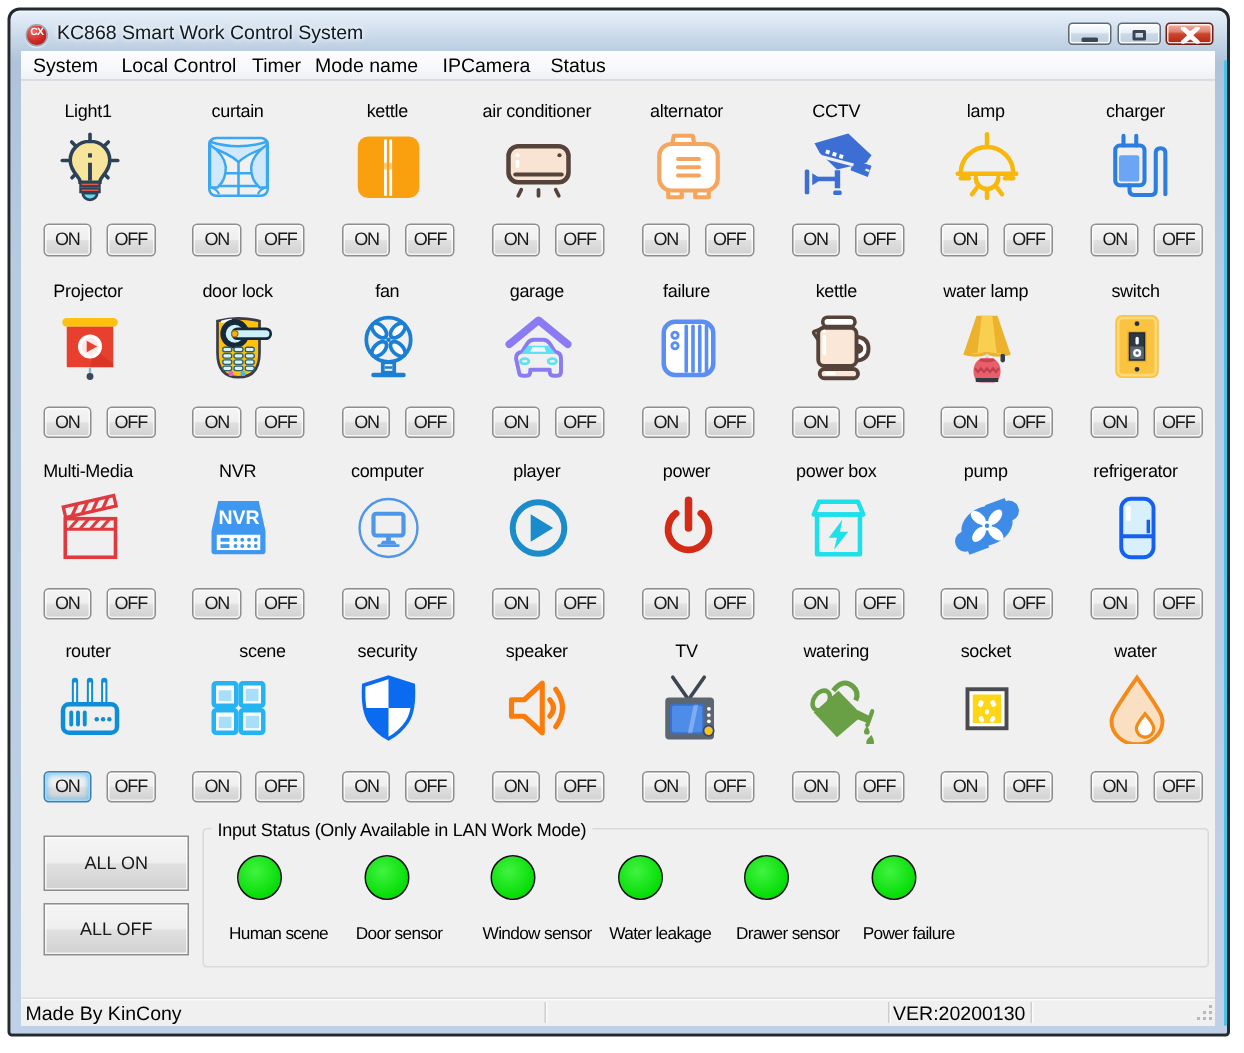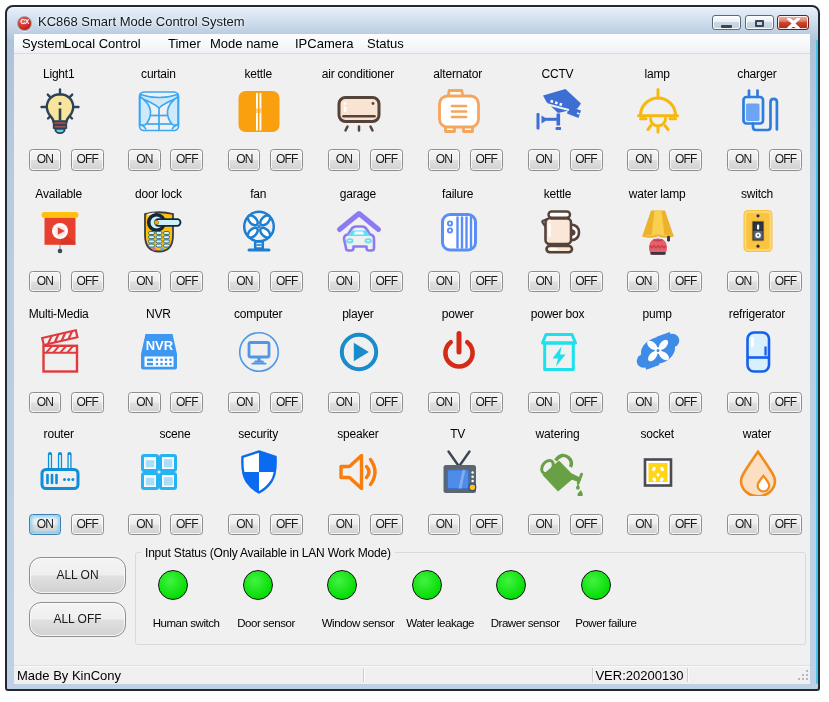--- a/index.html
+++ b/index.html
@@ -14,47 +14,47 @@
 .menu{position:absolute;top:34px;height:20px;line-height:20px;font-size:13px;color:#000}
 .client{position:absolute;left:14px;top:54px;width:796px;height:611px;background:#f0f0f0}
 .statusbar{position:absolute;left:14px;top:665px;width:796px;height:18.5px;background:#f0f0f0;border-top:1px solid #dfdfdf;box-shadow:inset 0 1px 0 #fafafa}
 .sdiv{position:absolute;top:667.5px;width:1px;height:14px;background:#cdcdcd;box-shadow:1px 0 0 #fbfbfb}
 .stext{position:absolute;top:668px;font-size:13px;color:#000}
 .grip{position:absolute;left:797px;top:669px;width:12px;height:12px}
 .lab{position:absolute;width:110px;text-align:center;font-size:12px;letter-spacing:-0.2px;color:#000;white-space:nowrap}
 .ic{position:absolute;width:48px;height:48px}
 .btn{position:absolute;height:21.3px;border:1px solid #8e8e8e;border-radius:3.5px;background:linear-gradient(180deg,#f4f4f4 0%,#efefef 48%,#e0e0e0 52%,#d1d1d1 100%);box-shadow:inset 0 0 0 1px rgba(255,255,255,.75);font-size:12px;letter-spacing:-0.8px;color:#1a1a1a;text-align:center;line-height:19px}
 .btn.focus{border-color:#3c7fb1;box-shadow:inset 0 0 0 1px #a3d8f3,inset 0 0 4px 1px #59bdf3}
-.bigbtn{position:absolute;left:29px;width:97px;border:1px solid #8e8e8e;border-radius:12px;background:linear-gradient(180deg,#f4f4f4 0%,#efefef 48%,#e0e0e0 52%,#d1d1d1 100%);box-shadow:inset 0 0 0 1px rgba(255,255,255,.75);font-size:12px;color:#1a1a1a;text-align:center}
+.bigbtn{position:absolute;left:29px;width:97px;border:1px solid #8e8e8e;border-radius:0;background:linear-gradient(180deg,#f4f4f4 0%,#efefef 48%,#e0e0e0 52%,#d1d1d1 100%);box-shadow:inset 0 0 0 1px rgba(255,255,255,.75);font-size:12px;color:#1a1a1a;text-align:center}
 .gbox{position:absolute;left:134.5px;top:552px;width:671px;height:92.5px;border:1px solid #d9d9d9;border-radius:3px}
 .gtitle{position:absolute;left:141px;top:545.5px;font-size:12px;letter-spacing:-0.2px;background:#f0f0f0;padding:0 4px;color:#000}
 .circ{position:absolute;top:570px;width:30px;height:30px;border-radius:50%;background:radial-gradient(circle at 40% 35%,#41f341,#06dd06 70%,#04c904);border:1.2px solid #111}
 .slab{position:absolute;top:616.5px;font-size:11.5px;letter-spacing:-0.45px;color:#000;white-space:nowrap}
 </style></head><body>
 <div class="win"></div>
 <div class="cyanline"></div>
 <div class="appico">
     <span>CX</span>
   </div>
-<div class="wtitle">KC868 Smart Mode Control System</div>
+<div class="wtitle">KC868 Smart Work Control System</div>
 <div class="capbtn" style="left:711.5px;width:29.5px">
     <div class="abs" style="left:8.5px;top:8.5px;width:11px;height:3px;background:#3a4656;border-radius:1px"></div>
   </div>
 <div class="capbtn" style="left:744.7px;width:29px">
     <div class="abs" style="left:9.5px;top:3.5px;width:8.5px;height:7px;border:2px solid #3a4656;border-radius:1px"></div>
   </div>
 <div class="capbtn cls" style="left:777px;width:31.5px">
     <svg class="abs" style="left:9px;top:2px" width="13" height="11" viewBox="0 0 13 11">
       <path d="M2,1 L6.5,4.3 L11,1 M2,10 L6.5,6.7 L11,10" stroke="#fff" stroke-width="2.6" fill="none" stroke-linecap="round"></path>
       <path d="M1.5,0.8 L11.5,10.2 M11.5,0.8 L1.5,10.2" stroke="#f8fafc" stroke-width="2.8" stroke-linecap="round"></path>
     </svg>
   </div>
 <div class="menubar"></div>
 <div class="menu" style="left:22px">System</div>
-<div class="menu" style="left:64px">Local Control</div>
+<div class="menu" style="left:81px">Local Control</div>
 <div class="menu" style="left:168px">Timer</div>
 <div class="menu" style="left:210px">Mode name</div>
 <div class="menu" style="left:295px">IPCamera</div>
 <div class="menu" style="left:367px">Status</div>
 <div class="client"></div>
 <div class="lab" style="left:3.7px;top:67px">Light1</div>
 <div class="ic" style="left:35.7px;top:87px"><svg width="48" height="48" viewBox="0 0 48 48">
 <g stroke="#2e4257" stroke-width="2.4" stroke-linecap="round">
 <line x1="24" y1="2.5" x2="24" y2="6.5"></line>
 <line x1="11.8" y1="7.6" x2="14.5" y2="10.3"></line>
@@ -170,21 +170,21 @@
 <g stroke="#2b7de0" stroke-width="2.7" fill="none" stroke-linecap="round" stroke-linejoin="round">
 <line x1="15" y1="3.5" x2="15" y2="10"></line>
 <line x1="23.5" y1="3.5" x2="23.5" y2="10"></line>
 <rect x="9.5" y="10" width="19.5" height="26.5" rx="3"></rect>
 <path d="M19,36.5 l0,3.5 q0,3 3,3 l11.5,0 q3,0 3,-3 L36.5,15 q0,-3.2 3.2,-3.2 q3.2,0 3.2,3.2 l0,27.5"></path>
 </g>
 <rect x="12" y="16.5" width="13.5" height="17.5" rx="1.5" fill="#6ba5f3"></rect>
 </svg></div>
 <div class="btn" style="left:727.0px;top:149.4px;width:32.3px">ON</div>
 <div class="btn" style="left:769.0px;top:149.4px;width:33px">OFF</div>
-<div class="lab" style="left:3.7px;top:186.5px">Available</div>
+<div class="lab" style="left:3.7px;top:186.5px">Projector</div>
 <div class="ic" style="left:35.7px;top:207px"><svg width="48" height="48" viewBox="0 0 48 48">
 <rect x="5.5" y="5" width="37" height="5.8" rx="2.9" fill="#fec110"></rect>
 <rect x="8.5" y="10.8" width="31" height="27" fill="#e8402e"></rect>
 <polygon points="27,26 39.5,35.5 39.5,37.8 24,37.8" fill="#c9281c" opacity="0.45"></polygon>
 <circle cx="24" cy="24" r="8" fill="#fff"></circle>
 <circle cx="24" cy="24" r="5.6" fill="#fbe9e7"></circle>
 <polygon points="21.8,20.2 28.8,24 21.8,27.8" fill="#e8402e"></polygon>
 <line x1="24" y1="38" x2="24" y2="43" stroke="#8fb5c9" stroke-width="1.6"></line>
 <circle cx="24" cy="44" r="2.3" fill="#3a4a57"></circle>
 </svg></div>
@@ -522,21 +522,21 @@
 <path d="M24,3.8 Q33,16.5 38.5,25.5 Q41,29.8 41,33 A17,15.2 0 0 1 7,33 Q7,29.8 9.5,25.5 Q15,16.5 24,3.8 Z" fill="#fbdfc2" stroke="#f28b1a" stroke-width="2.6"></path>
 <path d="M31.5,30.5 q3.7,4.8 3.7,7.2 a5.8,5.8 0 0 1 -11.6,0 q0,-2.4 3.7,-7.2 q1.1,-1.4 2.1,-2.7 q1,1.3 2.1,2.7 z" fill="#fff" stroke="#f28b1a" stroke-width="2.2"></path>
 </svg></div>
 <div class="btn" style="left:727.0px;top:513.6px;width:32.3px">ON</div>
 <div class="btn" style="left:769.0px;top:513.6px;width:33px">OFF</div>
 <div class="bigbtn" style="top:557px;height:37px;line-height:35px">ALL ON</div>
 <div class="bigbtn" style="top:601.5px;height:35px;line-height:33px">ALL OFF</div>
 <div class="gbox"></div>
 <div class="gtitle">Input Status (Only Available in LAN Work Mode)</div>
 <div class="circ" style="left:158px"></div>
-<div class="slab" style="left:152.7px">Human switch</div>
+<div class="slab" style="left:152.7px">Human scene</div>
 <div class="circ" style="left:242.5px"></div>
 <div class="slab" style="left:237.2px">Door sensor</div>
 <div class="circ" style="left:327px"></div>
 <div class="slab" style="left:321.7px">Window sensor</div>
 <div class="circ" style="left:411.5px"></div>
 <div class="slab" style="left:406.2px">Water leakage</div>
 <div class="circ" style="left:496px"></div>
 <div class="slab" style="left:490.7px">Drawer sensor</div>
 <div class="circ" style="left:580.5px"></div>
 <div class="slab" style="left:575.2px">Power failure</div>

